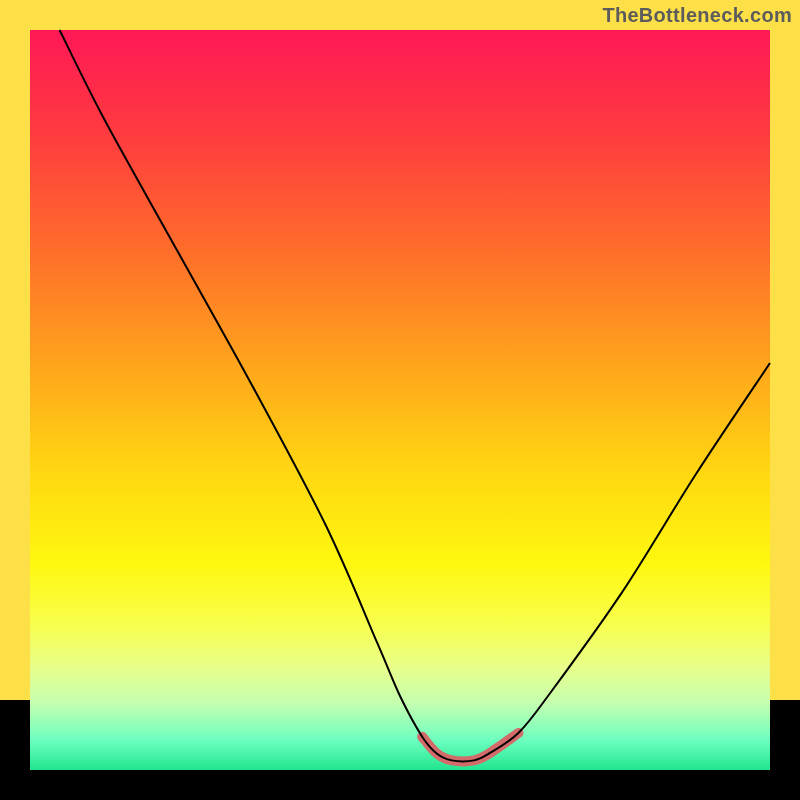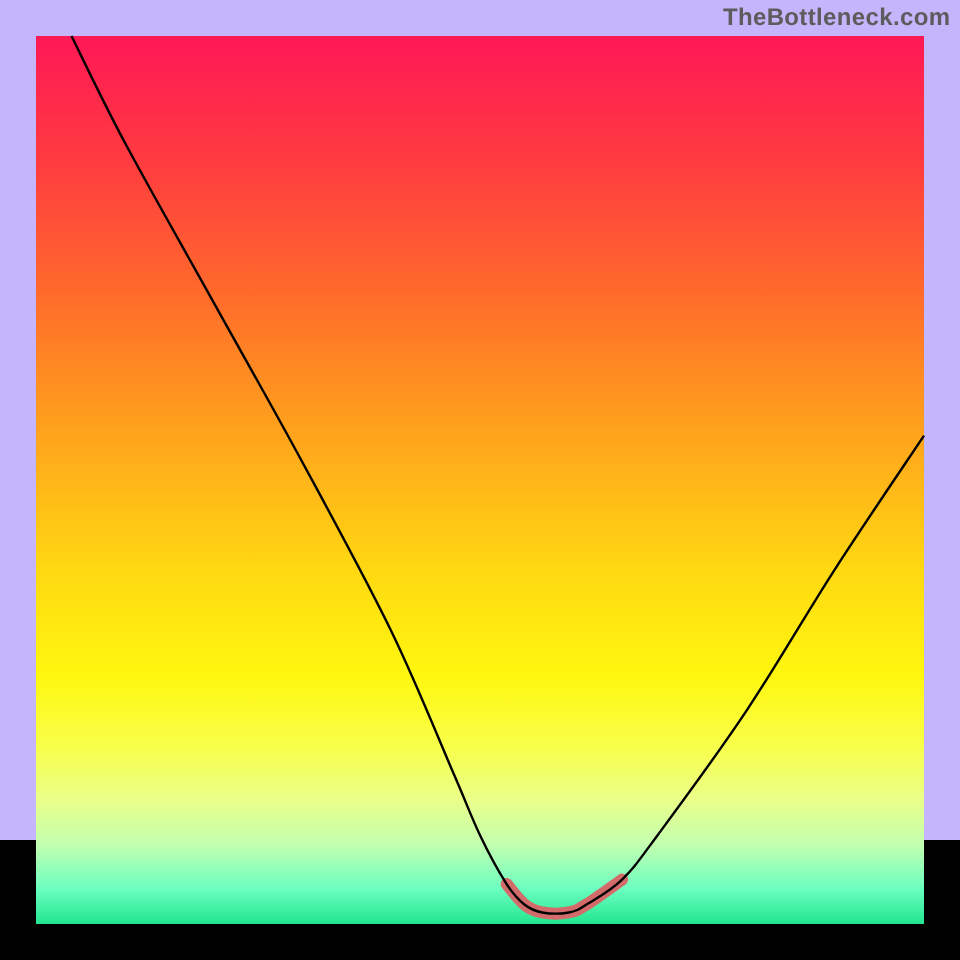--- a/index.html
+++ b/index.html
@@ -7,21 +7,21 @@
     padding: 0;
     width: 800px;
     height: 800px;
     background: #000;
     overflow: hidden;
   }
   .stage {
     position: relative;
     width: 800px;
     height: 700px;
-    background: #c4b5fd;
+    background: #fde047;
   }
   .watermark {
     position: absolute;
     top: 4px;
     right: 8px;
     font-family: Arial, Helvetica, sans-serif;
     font-size: 20px;
     font-weight: 600;
     color: #5c5c5c;
     letter-spacing: 0.3px;

